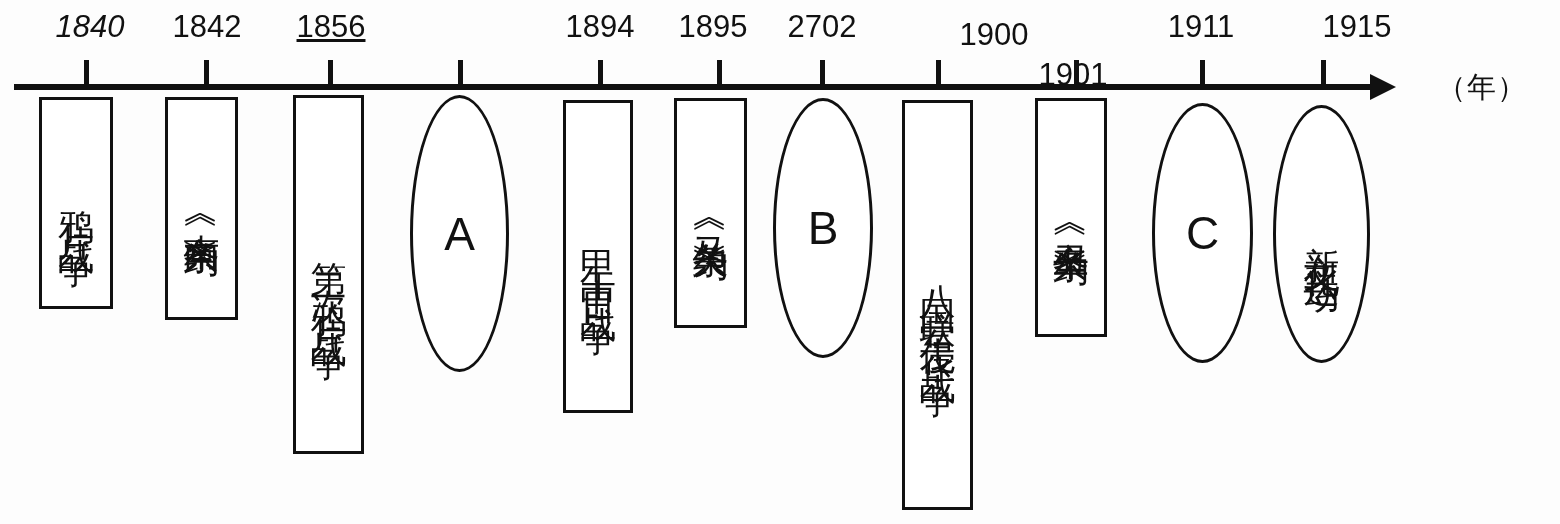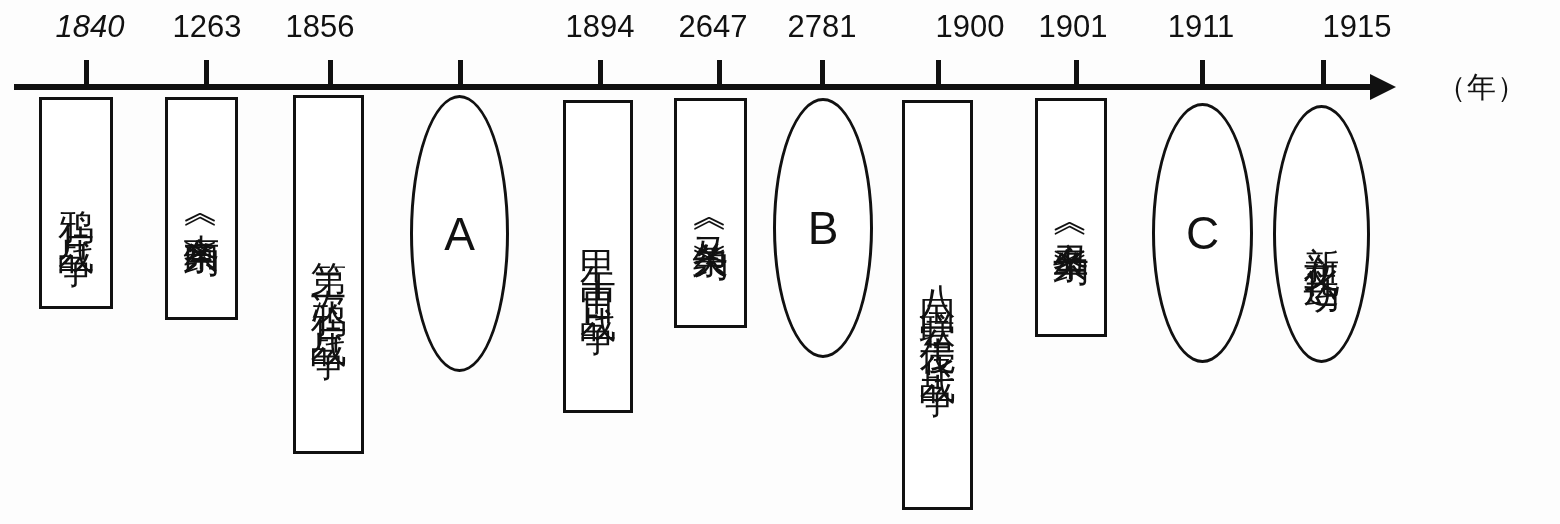--- a/index.html
+++ b/index.html
@@ -86,27 +86,27 @@
   <div class="tick" style="left:458px;"></div>
   <div class="tick" style="left:598px;"></div>
   <div class="tick" style="left:717px;"></div>
   <div class="tick" style="left:820px;"></div>
   <div class="tick" style="left:936px;"></div>
   <div class="tick" style="left:1074px;"></div>
   <div class="tick" style="left:1200px;"></div>
   <div class="tick" style="left:1321px;"></div>
 
   <span class="ylabel" style="left:90px;font-style:italic;">1840</span>
-  <span class="ylabel" style="left:207px;">1263</span>
-  <span class="ylabel" style="left:320px;">1856</span>
+  <span class="ylabel" style="left:207px;">1842</span>
+  <span class="ylabel" style="left:331px;text-decoration:underline;">1856</span>
   <span class="ylabel" style="left:600px;">1894</span>
-  <span class="ylabel" style="left:713px;">2647</span>
-  <span class="ylabel" style="left:822px;">2781</span>
-  <span class="ylabel" style="left:970px;">1900</span>
-  <span class="ylabel" style="left:1073px;">1901</span>
+  <span class="ylabel" style="left:713px;">1895</span>
+  <span class="ylabel" style="left:822px;">2702</span>
+  <span class="ylabel" style="left:994px;margin-top:8px;">1900</span>
+  <span class="ylabel" style="left:1073px;margin-top:48px;">1901</span>
   <span class="ylabel" style="left:1201px;">1911</span>
   <span class="ylabel" style="left:1322px;margin-left:35px;">1915</span>
 
   <div class="event rect" style="left:39px; top:97px; width:74px; height:212px;">
     <span class="vtext loose">鸦片战争</span>
   </div>
 
   <div class="event rect" style="left:165px; top:97px; width:73px; height:223px;">
     <span class="vtext tight">《南京条约》</span>
   </div>

